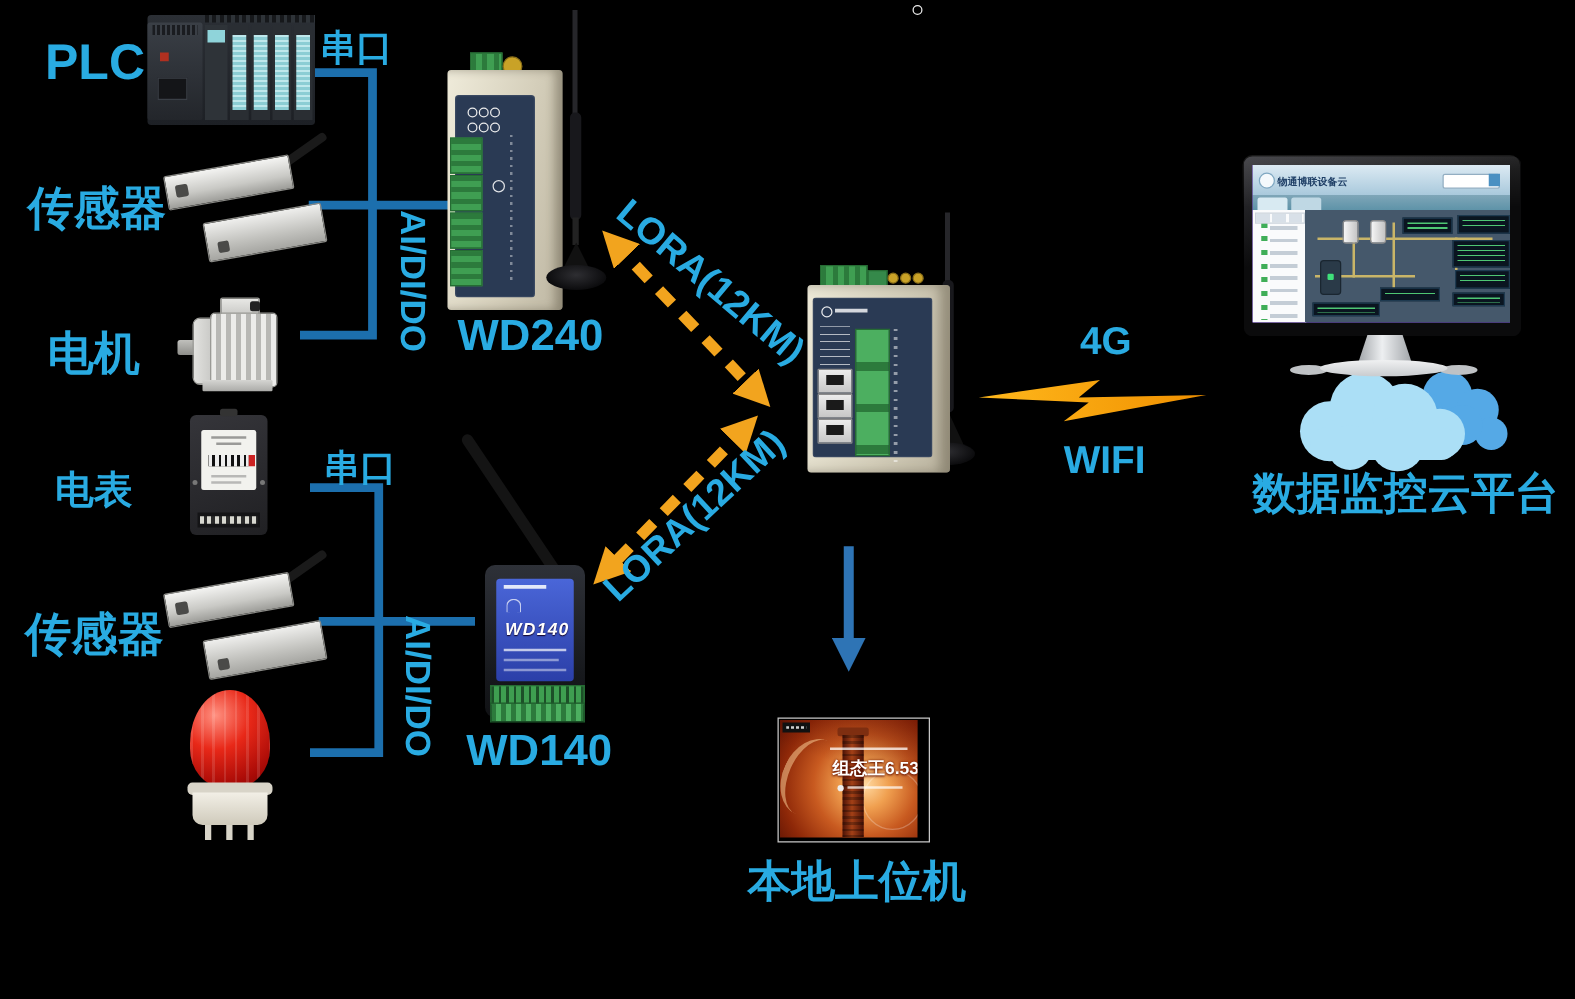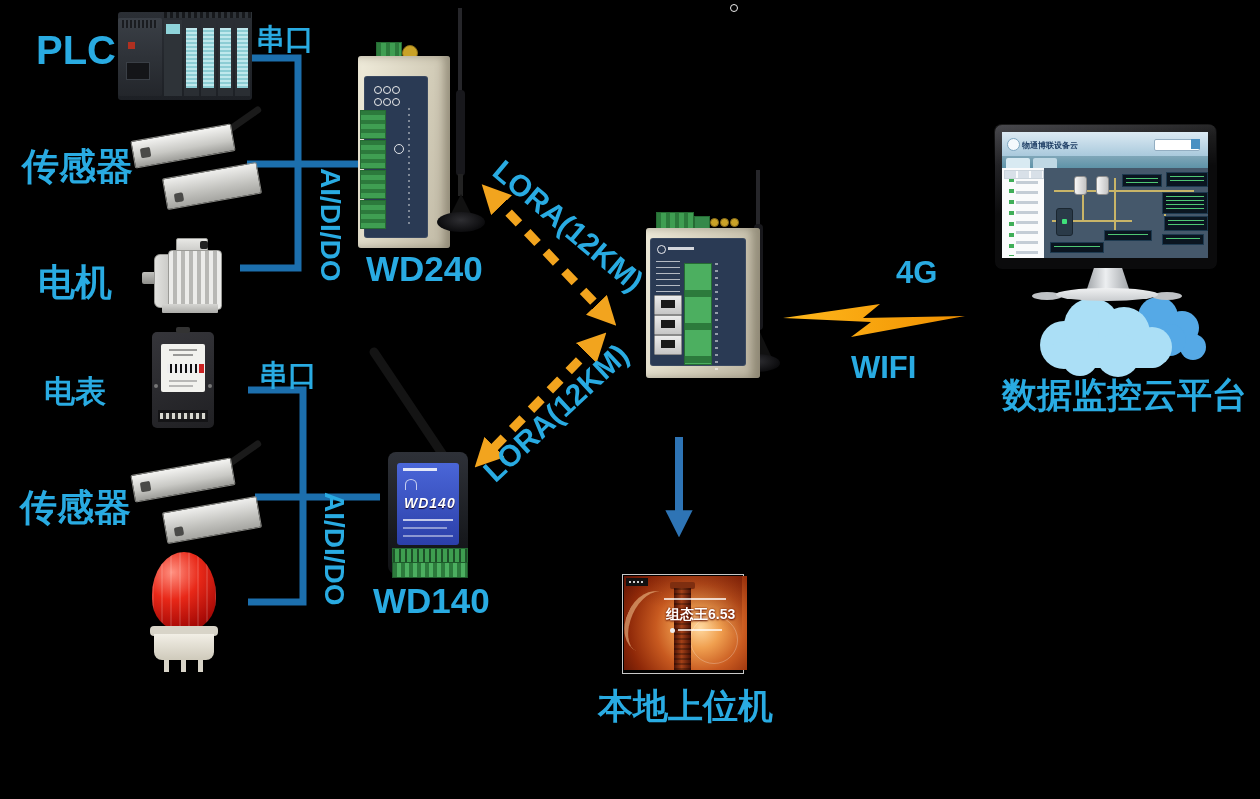--- a/index.html
+++ b/index.html
@@ -20,21 +20,21 @@
   .lbl-alarm{left:20px;top:586px;font-size:37px;}
   
   .lbl-serial-top{left:256px;top:25px;font-size:29px;}
   .lbl-serial-bottom{left:259px;top:361px;font-size:29px;}
   .lbl-io-top{left:344px;top:168px;font-size:28px;transform:rotate(90deg);transform-origin:0 0;}
   .lbl-io-bottom{left:348px;top:492px;font-size:28px;transform:rotate(90deg);transform-origin:0 0;}
   
   .lbl-wd240{left:366px;top:251px;font-size:35px;}
   .lbl-wd140{left:373px;top:583px;font-size:35px;}
   .lbl-wg593{left:649px;top:391px;font-size:35px;}
-  .lbl-4g{left:864px;top:257px;font-size:31px;margin-left:32px;}
+  .lbl-4g{left:864px;top:257px;font-size:31px;}
   .lbl-wifi{left:851px;top:352px;font-size:31px;}
   .lbl-cloud{left:1002px;top:377px;font-size:35px;}
   .lbl-local{left:598px;top:688px;font-size:35px;}
   .lbl-lora-top{left:568px;top:226px;font-size:30px;transform:translate(-50%,-50%) rotate(40deg);}
   .lbl-lora-bottom{left:556px;top:413px;font-size:30px;transform:translate(-50%,-50%) rotate(-43deg);}
   
   .plc{left:118px;top:12px;width:134px;height:88px;background:linear-gradient(180deg,#2B2F35,#1D2025);border-radius:3px;}
   .plc-psu{left:0;top:6px;width:44px;height:78px;background:linear-gradient(180deg,#3A3F46,#23262B);border-radius:2px;}
   .plc-psu-vent{left:4px;top:2px;width:36px;height:8px;background:repeating-linear-gradient(90deg,#1A1C20 0 2px,#3A3F46 2px 4px);}
   .plc-psu-led{left:10px;top:24px;width:7px;height:7px;background:#B03020;}
@@ -172,21 +172,21 @@
       background-size:calc(100% - 6px) calc(100% - 5px);background-position:3px 3px;background-repeat:no-repeat;}
   .monitor .neck{position:absolute;left:92px;top:144px;width:44px;height:24px;
       clip-path:polygon(18% 0,82% 0,100% 100%,0 100%);background:linear-gradient(90deg,#9FA3A7,#EDEFF1 45%,#9FA3A7);}
   .monitor .mbase{position:absolute;left:62px;top:164px;width:102px;height:13px;border-radius:50%;
       background:linear-gradient(180deg,#F0F1F2,#C9CCCF);}
   .monitor .wingl{position:absolute;left:38px;top:168px;width:30px;height:8px;background:#BFC2C5;border-radius:50%;}
   .monitor .wingr{position:absolute;left:158px;top:168px;width:30px;height:8px;background:#BFC2C5;border-radius:50%;}
   
   .splash{left:622px;top:574px;width:124px;height:102px;}
   .splash .frame{position:absolute;left:0;top:0;width:120px;height:98px;border:1px solid #C8C8C8;background:#000;}
-  .splash .art{position:absolute;left:2px;top:2px;width:123px;height:94px;overflow:hidden;
+  .splash .art{position:absolute;left:2px;top:2px;width:110px;height:94px;overflow:hidden;
       background:radial-gradient(circle at 62% 55%,#FFD9A0 0%,#F0A050 22%,#C85A20 48%,#8E2808 78%,#5E1404 100%);}
   .splash .shade{position:absolute;left:0;top:0;width:118px;height:94px;
       background:linear-gradient(200deg,rgba(90,10,0,.45),rgba(0,0,0,0) 45%);}
   .splash .toplabel{position:absolute;left:2px;top:2px;width:22px;height:8px;background:#111;
       background-image:repeating-linear-gradient(90deg,rgba(255,255,255,.8) 0 2px,transparent 2px 4px);
       background-size:16px 2px;background-position:3px 3px;background-repeat:no-repeat;}
   .splash .wing{position:absolute;left:2px;top:14px;width:42px;height:64px;border-radius:50%;
       border-left:5px solid rgba(255,215,160,.5);transform:rotate(24deg);}
   .splash .capital{position:absolute;left:46px;top:6px;width:25px;height:7px;background:#7E2E10;border-radius:2px;}
   .splash .column{position:absolute;left:50px;top:12px;width:17px;height:82px;

